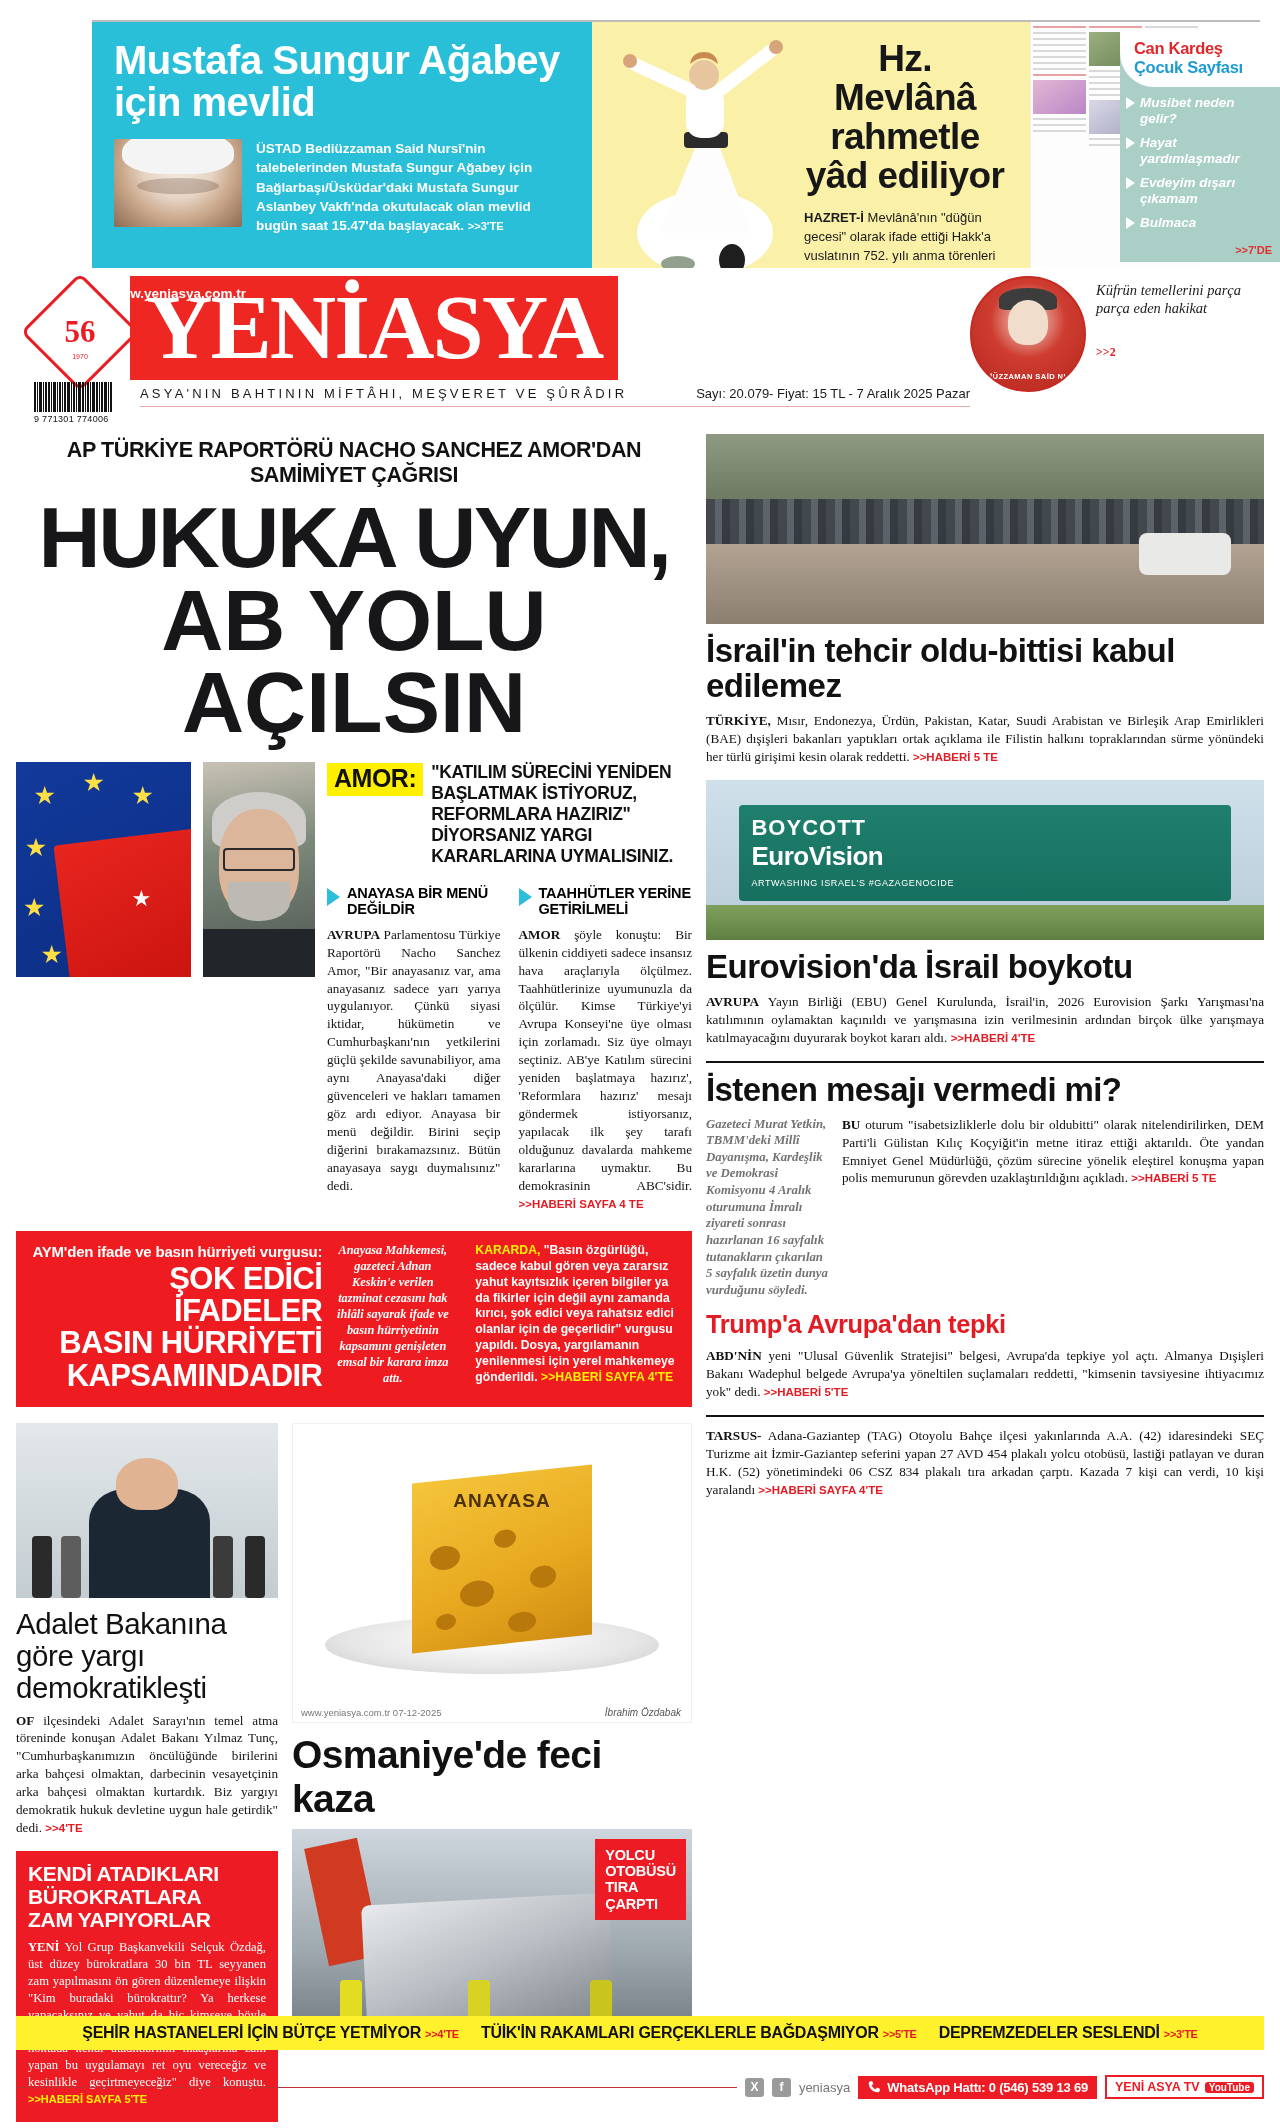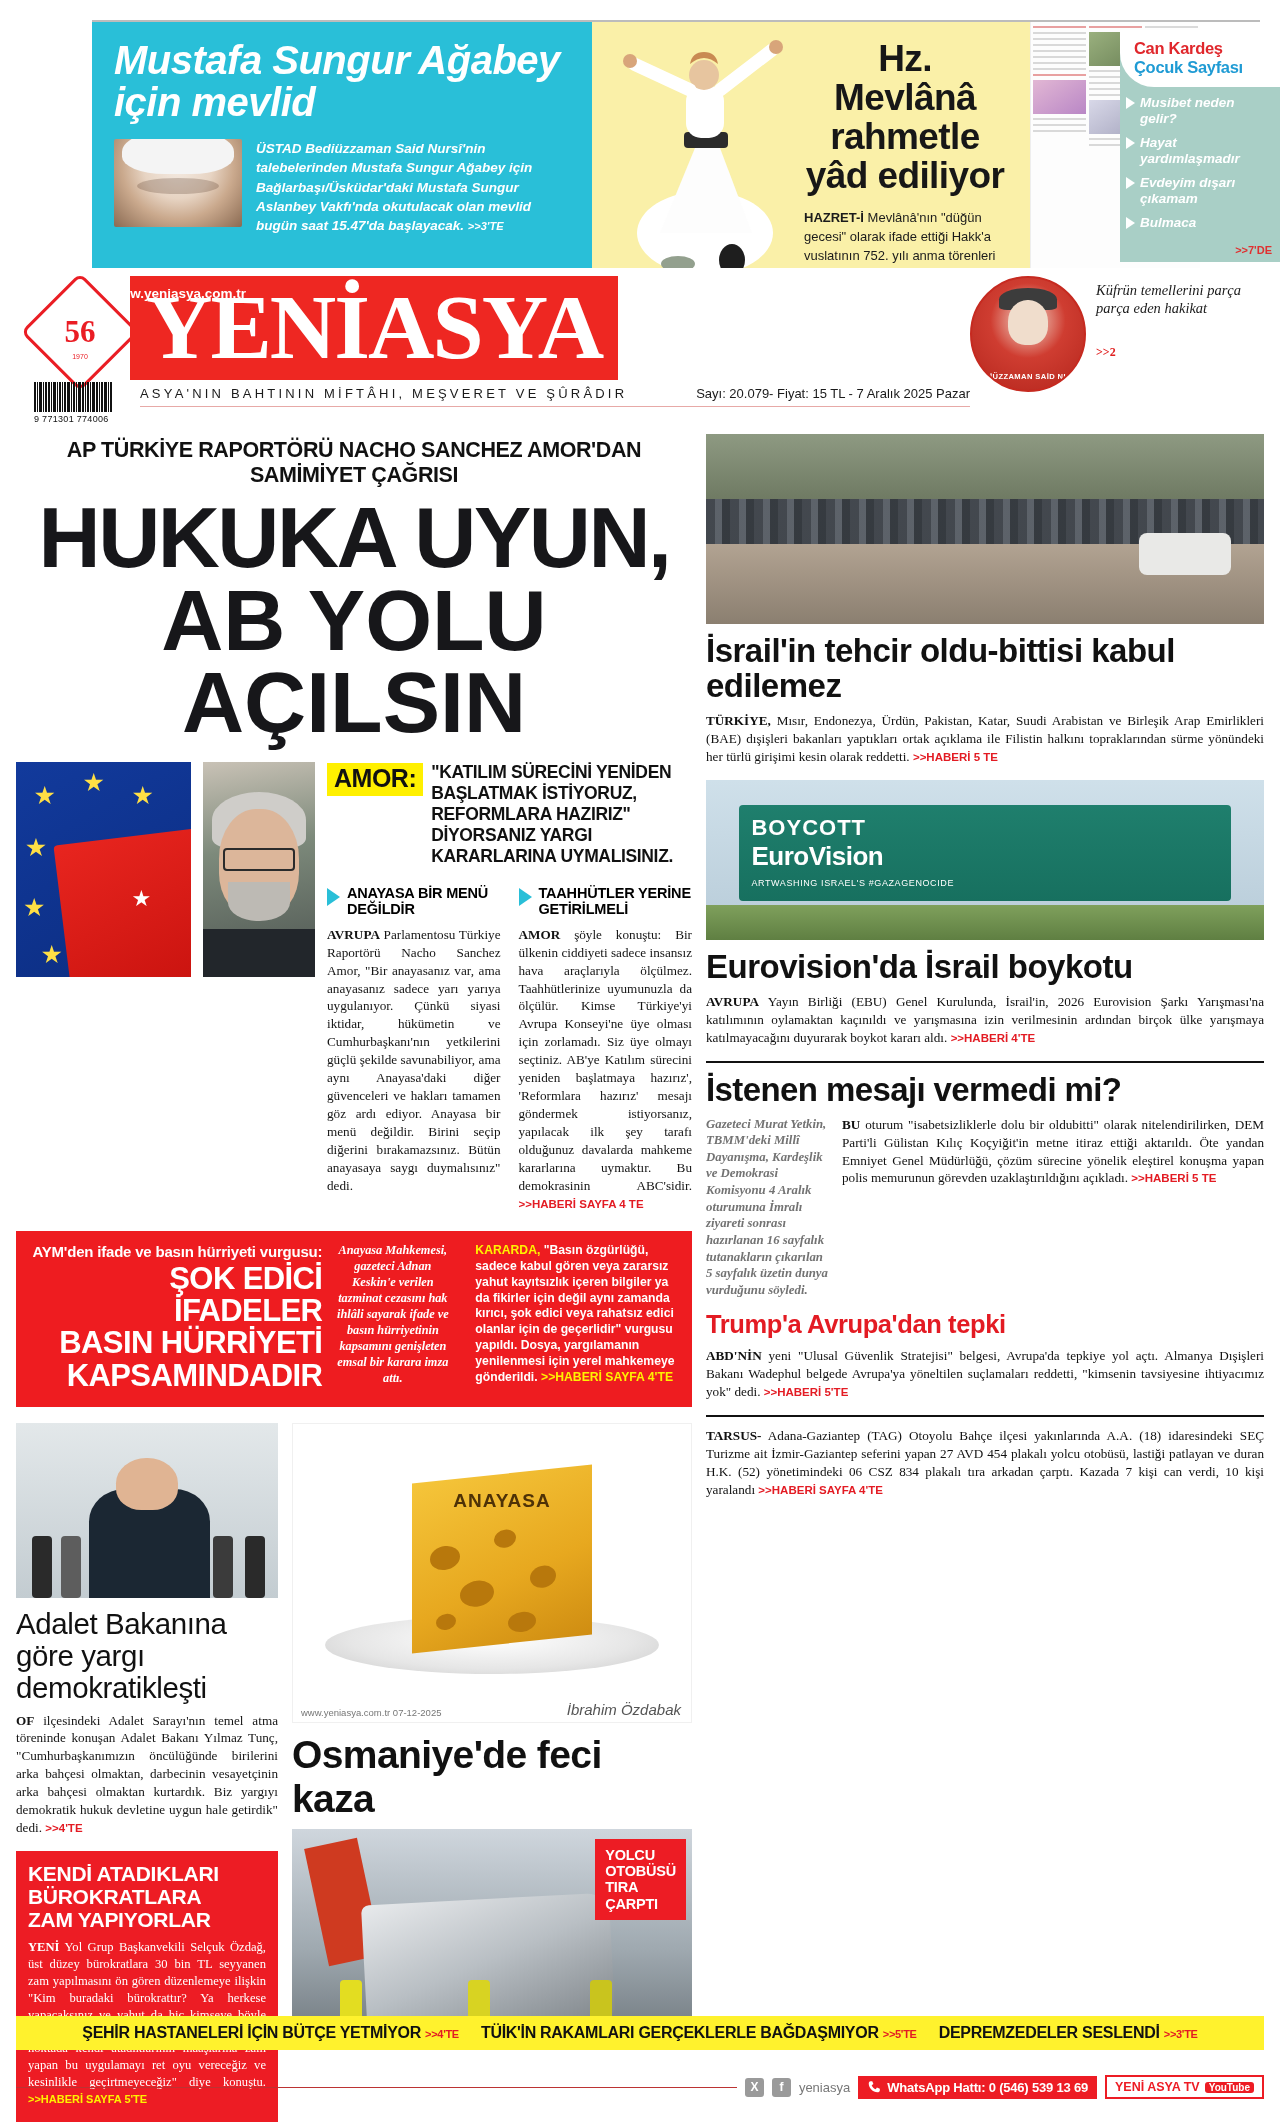--- a/index.html
+++ b/index.html
@@ -12,21 +12,21 @@
     position: relative;
   }
   .page { width: 1280px; height: 2128px; position: relative; }
 
   
   .topstrip { position: relative; width: 1280px; height: 268px; display: flex; padding: 22px 0 0 0; }
   .topstrip .rule { position: absolute; left: 92px; right: 20px; top: 20px; height: 2px; background: #bcbcbc; }
 
   .tp-teaser1 {
     width: 500px; background: #29bfd8; color: #fff;
-    margin-left: 92px; padding: 18px 20px 14px 22px; position: relative; font-style: italic;
+    margin-left: 92px; padding: 18px 20px 14px 22px; position: relative;
   }
   .tp-teaser1 h2 { font-size: 40px; line-height: 1.04; font-weight: 700; letter-spacing: -0.5px; }
   .tp-t1-body { display: flex; gap: 14px; margin-top: 16px; }
   .tp-portrait {
     width: 128px; height: 88px; flex: none; border-radius: 2px;
     background:
       radial-gradient(ellipse at 50% 30%, #f5ece4 0%, #e7d4c3 38%, #caa98d 62%, #8a6a52 100%);
     position: relative; overflow: hidden;
   }
   .tp-portrait::before {
@@ -300,21 +300,21 @@
     transform: skewY(-6deg);
   }
   .cartoon .cheese .lab {
     position: absolute; left: 0; right: 0; top: 16px; text-align: center;
     font-size: 19px; font-weight: 800; color: #4e3207; letter-spacing: 1px; transform: skewY(6deg);
   }
   .cartoon .hole {
     position: absolute; background: #b8780c; border-radius: 50%;
   }
   .cartoon-url { position: absolute; left: 8px; bottom: 4px; font-size: 9.5px; color: #777; }
-  .cartoon-sig { position: absolute; right: 10px; bottom: 4px; font-size: 15px; color: #555; font-style: italic; margin-top: 40px; }
+  .cartoon-sig { position: absolute; right: 10px; bottom: 4px; font-size: 10px; color: #555; font-style: italic; margin-top: 40px; }
 
   .bus-title { font-size: 39px; font-weight: 800; margin-top: 10px; letter-spacing: -0.6px; }
   .bus-photo {
     width: 100%; height: 218px; margin-top: 8px; position: relative; overflow: hidden;
     background: linear-gradient(180deg,#cfd6dd 0%, #9fa9b0 55%, #6d757b 100%);
   }
   .bus-photo .crane { position: absolute; left: 6%; top: 6%; width: 54px; height: 120px; background: #cf3a20; transform: rotate(-12deg); }
   .bus-photo .wreck {
     position: absolute; left: 18%; bottom: 12%; width: 62%; height: 56%;
     background: linear-gradient(160deg,#e8eaec 0%, #b9bfc4 50%, #82888d 100%);
@@ -770,21 +770,21 @@
       <div class="r-body">
         <b>ABD'NİN</b>
         <span>yeni "Ulusal Güvenlik Stratejisi" belgesi, Avrupa'da tepkiye yol açtı. Almanya Dışişleri Bakanı Wadephul belgede Avrupa'ya yöneltilen suçlamaları reddetti, "kimsenin tavsiyesine ihtiyacımız yok" dedi.</span>
         <span class="pageref">&gt;&gt;HABERİ 5'TE</span>
       </div>
 
       <div class="divider"></div>
 
       <div class="r-body" style="margin-top:0">
         <b>TARSUS-</b>
-        <span>Adana-Gaziantep (TAG) Otoyolu Bahçe ilçesi yakınlarında A.A. (18) idaresindeki SEÇ Turizme ait İzmir-Gaziantep seferini yapan 27 AVD 454 plakalı yolcu otobüsü, lastiği patlayan ve duran H.K. (52) yönetimindeki 06 CSZ 834 plakalı tıra arkadan çarptı. Kazada 7 kişi can verdi, 10 kişi yaralandı</span>
+        <span>Adana-Gaziantep (TAG) Otoyolu Bahçe ilçesi yakınlarında A.A. (42) idaresindeki SEÇ Turizme ait İzmir-Gaziantep seferini yapan 27 AVD 454 plakalı yolcu otobüsü, lastiği patlayan ve duran H.K. (52) yönetimindeki 06 CSZ 834 plakalı tıra arkadan çarptı. Kazada 7 kişi can verdi, 10 kişi yaralandı</span>
         <span class="pageref">&gt;&gt;HABERİ SAYFA 4'TE</span>
       </div>
     </div>
   </div>
 
   <div class="yellow-strip">
     <div class="ys-item">
       <span>ŞEHİR HASTANELERİ İÇİN BÜTÇE YETMİYOR</span>
       <span class="pg">&gt;&gt;4'TE</span>
     </div>

